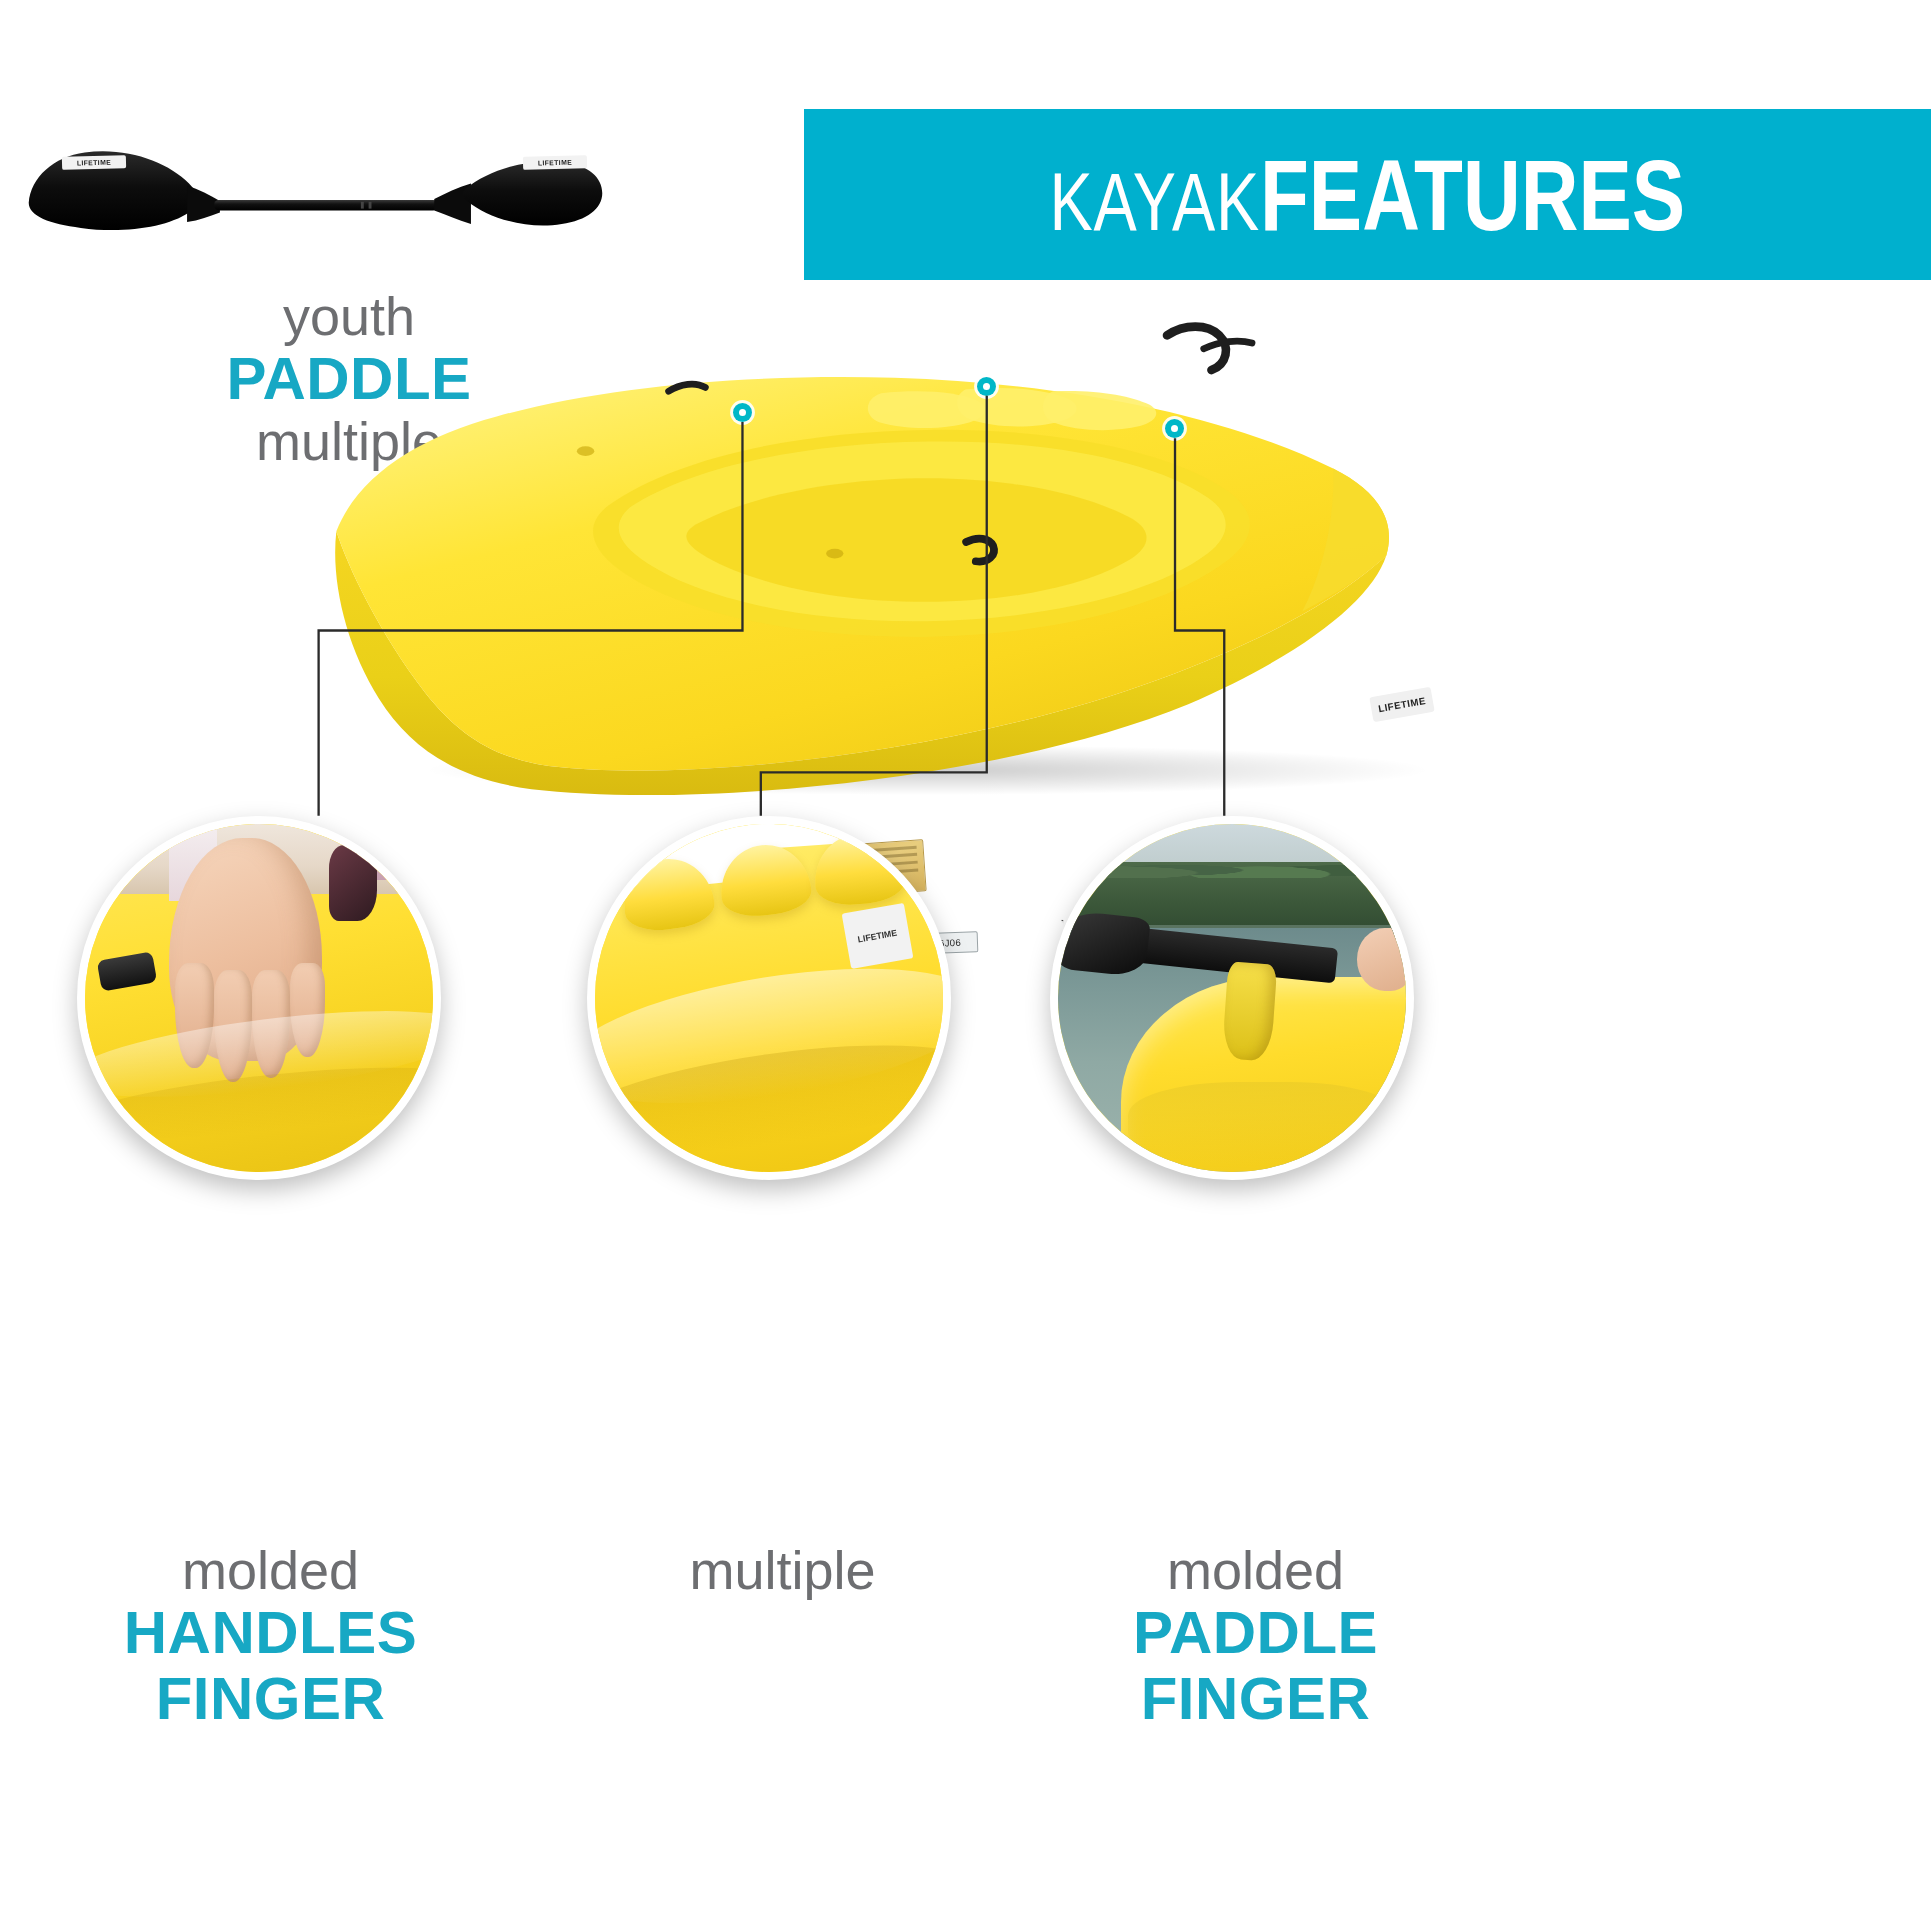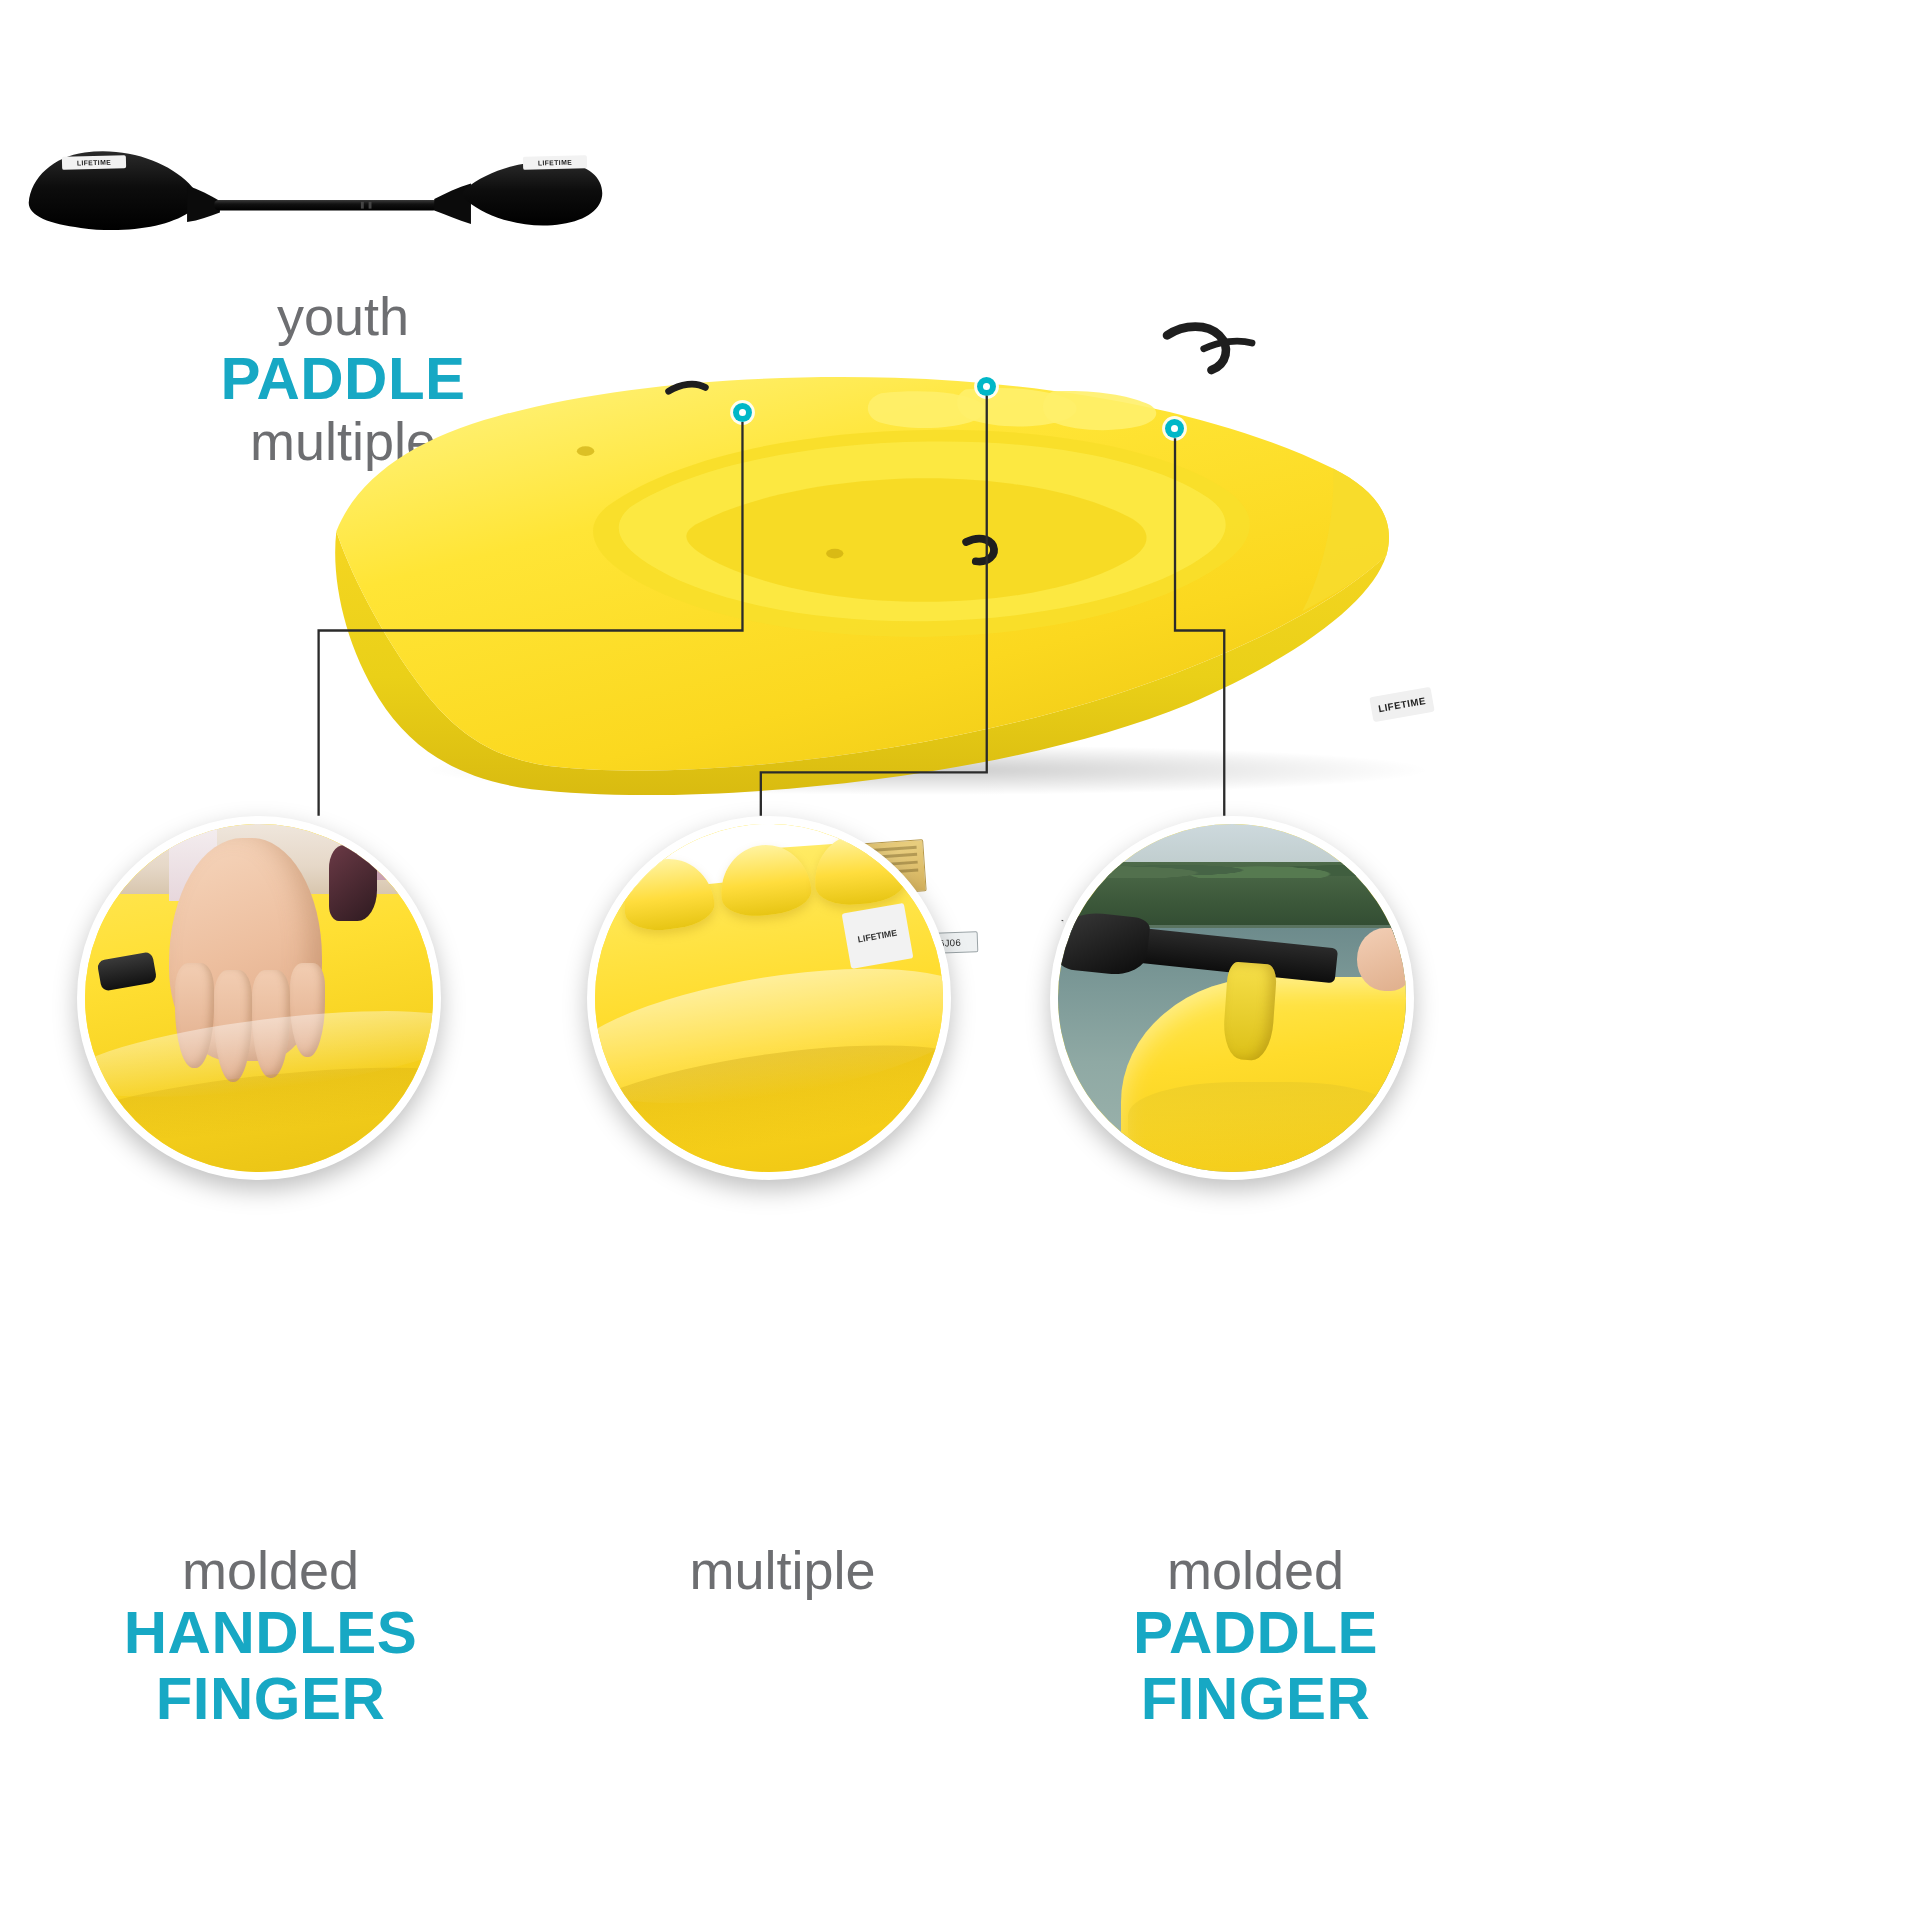--- a/index.html
+++ b/index.html
@@ -192,34 +192,39 @@
     border-radius:50% 40% 40% 50%;}
   .p3-refl{position:absolute;left:20%;top:74%;width:78%;height:24%;
     background:linear-gradient(180deg,rgba(230,200,40,.55),rgba(160,180,170,0));
     border-radius:40%;}
 
   
   .callout{position:absolute;text-align:center;line-height:1.06;}
   .c-light{color:#6d6e71;font-weight:400;}
   .c-bold{color:#17a8c4;font-weight:700;}
 
-  .tx-paddle{left:116px;top:286px;width:454px;font-size:54px;}
+  .tx-paddle{left:122px;top:286px;width:454px;font-size:54px;}
   .tx-paddle .c-bold{font-size:56px;}
 
   .tx-1{left:58px;top:1540px;width:425px;font-size:54px;}
   .tx-2{left:570px;top:1540px;width:425px;font-size:54px;}
   .tx-3{left:1043px;top:1540px;width:425px;font-size:54px;}
   .callout .c-bold{font-size:60px;letter-spacing:0.5px;}
   .callout div{margin:1.9px 0;}
 </style>
 </head>
 <body>
 
 <div id="stage">
 
+  <div class="banner">
+    <div class="banner-text">
+      <span class="banner-light">KAYAK</span><span class="banner-bold">FEATURES</span>
+    </div>
+  </div>
 
   <div class="paddle-wrap">
     <svg width="589" height="97" viewBox="0 0 610 100">
       <defs>
         <linearGradient id="blk" x1="0" y1="0" x2="0" y2="1">
           <stop offset="0" stop-color="#2a2a2a"></stop>
           <stop offset="45%" stop-color="#0d0d0d"></stop>
           <stop offset="100%" stop-color="#000000"></stop>
         </linearGradient>
         <linearGradient id="shaft" x1="0" y1="0" x2="0" y2="1">

